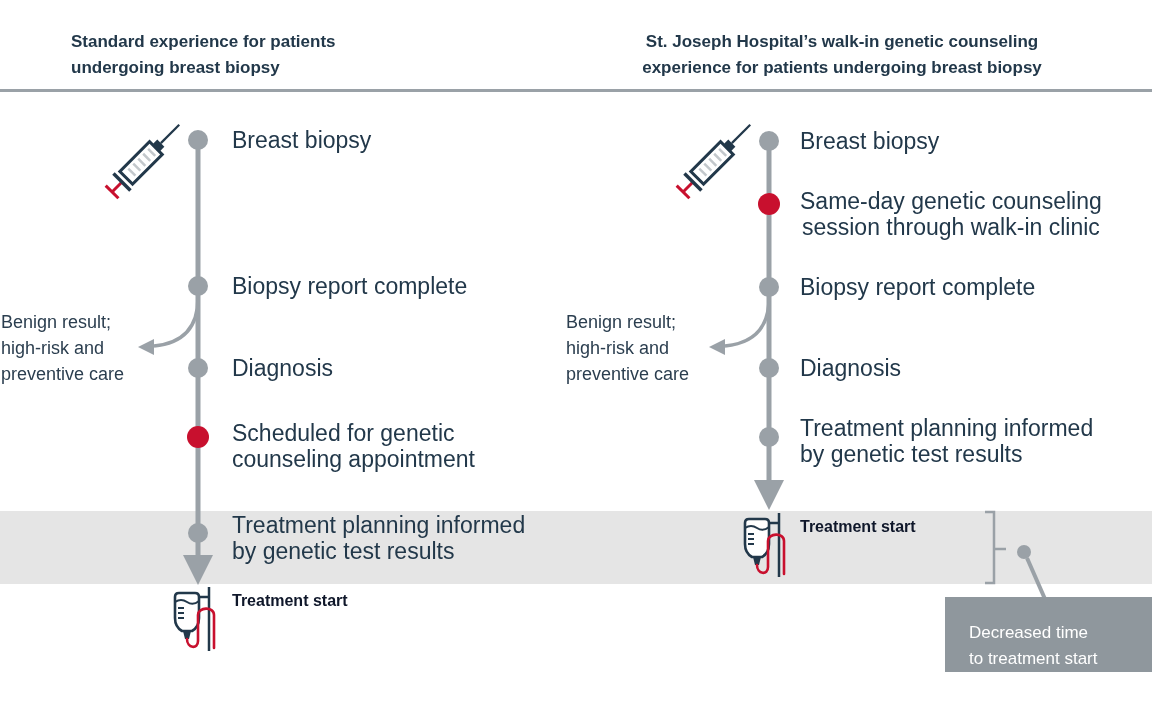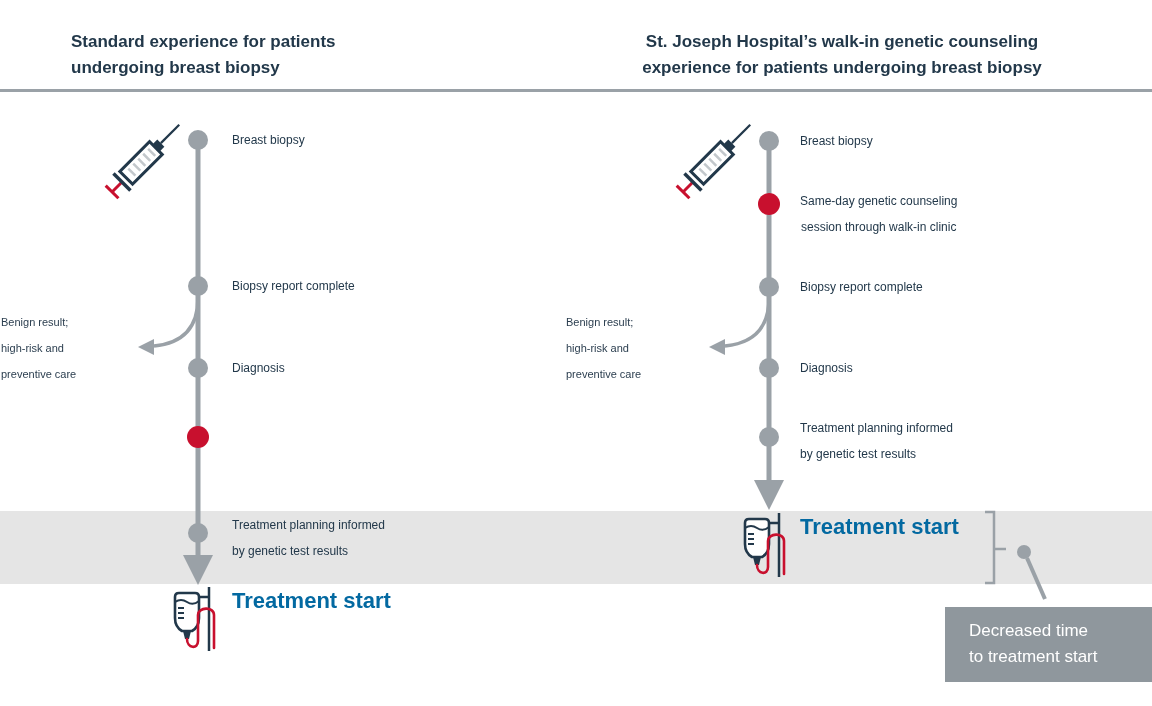--- a/index.html
+++ b/index.html
@@ -9,33 +9,33 @@
   }
   .band{position:absolute;left:0;top:511px;width:1152px;height:73px;background:#e5e5e5;}
   .divider{position:absolute;left:0;top:89px;width:1152px;height:3px;background:#9aa1a7;}
   .col-title{
     position:absolute;font-size:17px;line-height:26px;font-weight:bold;color:#22384a;
     white-space:pre-line;
   }
   .col-title.left{left:71px;top:29px;width:360px;}
   .col-title.right{left:602px;top:29px;width:480px;text-align:center;}
   .step-label{
-    position:absolute;font-size:12px;line-height:26px;color:#22384a;white-space:pre-line;
+    position:absolute;font-size:23px;line-height:26px;color:#22384a;white-space:pre-line;
   }
   .end-label{
-    position:absolute;font-size:22px;line-height:26px;font-weight:bold;color:#0369a1;
+    position:absolute;font-size:16px;line-height:26px;font-weight:bold;color:#0f172a;
   }
   .branch-label{
-    position:absolute;font-size:11px;line-height:26px;color:#2b3e4f;white-space:pre-line;
+    position:absolute;font-size:18px;line-height:26px;color:#2b3e4f;white-space:pre-line;
   }
   .overlay{position:absolute;left:0;top:0;width:1152px;height:706px;}
   .icon{position:absolute;}
   .callout{
     position:absolute;left:945px;top:597px;width:207px;height:75px;background:#8f979d;
-    box-sizing:border-box;padding:11px 0 0 24px;margin-top:10px;
+    box-sizing:border-box;padding:23px 0 0 24px;
   }
   .callout-text{font-size:17px;line-height:26px;color:#ffffff;white-space:pre-line;}
 </style>
 </head>
 <body>
 
 <div class="canvas">
 
   <div class="band"></div>
 
@@ -129,20 +129,22 @@
     <line x1="9" y1="23" x2="15" y2="23" stroke="#22384a" stroke-width="2"></line>
     <line x1="9" y1="28" x2="15" y2="28" stroke="#22384a" stroke-width="2"></line>
     <line x1="9" y1="33" x2="15" y2="33" stroke="#22384a" stroke-width="2"></line>
     <path d="M14,46 L22,46 L20,54 L16,54 Z" fill="#22384a"></path>
     <path d="M18,54 C18,63 29,65 29,56 L29,30 C29,22 45,21 45,30 L45,63" fill="none" stroke="#c8102e" stroke-width="2.6" stroke-linecap="round"></path>
   </svg>
 
   <div class="step-label" style="left:232px;top:127px;">Breast biopsy</div>
   <div class="step-label" style="left:232px;top:273px;">Biopsy report complete</div>
   <div class="step-label" style="left:232px;top:355px;">Diagnosis</div>
+  <div class="step-label" style="left:232px;top:420px;">Scheduled for genetic
+counseling appointment</div>
   <div class="step-label" style="left:232px;top:512px;">Treatment planning informed
 by genetic test results</div>
   <div class="branch-label" style="left:1px;top:309px;">Benign result;
 high-risk and
 preventive care</div>
   <div class="end-label" style="left:232px;top:588px;">Treatment start</div>
 
   <div class="step-label" style="left:800px;top:128px;">Breast biopsy</div>
   <div class="step-label" style="left:800px;top:188px;text-align:center;">Same-day genetic counseling
 session through walk-in clinic</div>

